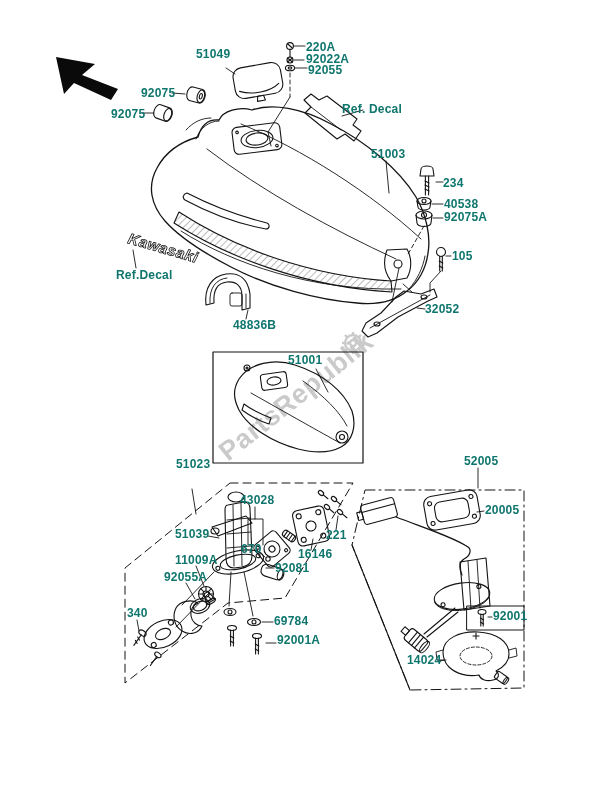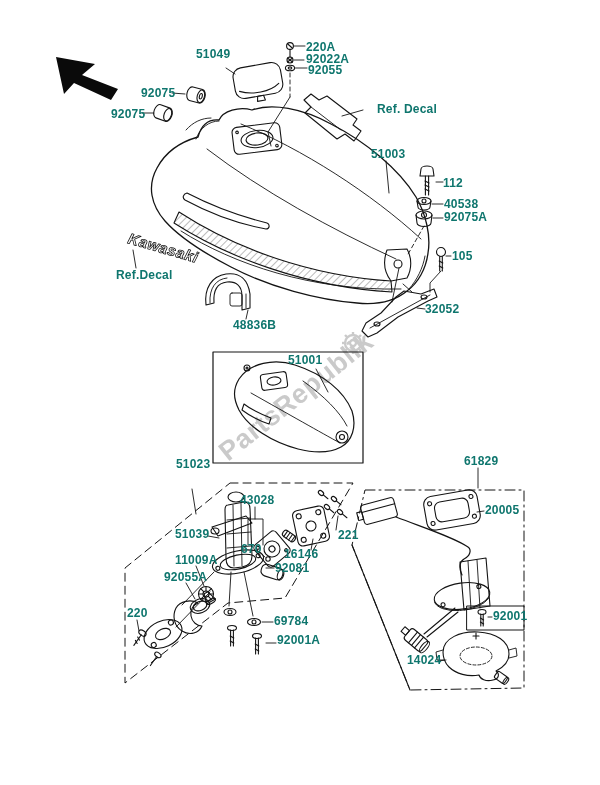--- a/index.html
+++ b/index.html
@@ -417,41 +417,41 @@
     </g>
   </svg>
 
   <div>
     <div class="lbl" style="left:306px;top:41px">220A</div>
     <div class="lbl" style="left:306px;top:53px">92022A</div>
     <div class="lbl" style="left:308px;top:64px">92055</div>
     <div class="lbl" style="left:196px;top:48px">51049</div>
     <div class="lbl" style="left:141px;top:87px">92075</div>
     <div class="lbl" style="left:111px;top:108px">92075</div>
-    <div class="lbl" style="left:377px;top:103px">Ref. Decal</div>
+    <div class="lbl" style="left:342px;top:103px">Ref. Decal</div>
     <div class="lbl" style="left:371px;top:148px">51003</div>
-    <div class="lbl" style="left:443px;top:177px">112</div>
+    <div class="lbl" style="left:443px;top:177px">234</div>
     <div class="lbl" style="left:444px;top:198px">40538</div>
     <div class="lbl" style="left:444px;top:211px">92075A</div>
     <div class="lbl" style="left:452px;top:250px">105</div>
     <div class="lbl" style="left:425px;top:303px">32052</div>
     <div class="lbl" style="left:116px;top:269px">Ref.Decal</div>
     <div class="lbl" style="left:233px;top:319px">48836B</div>
     <div class="lbl" style="left:288px;top:354px">51001</div>
     <div class="lbl" style="left:176px;top:458px">51023</div>
     <div class="lbl" style="left:240px;top:494px">43028</div>
     <div class="lbl" style="left:175px;top:528px">51039</div>
     <div class="lbl" style="left:241px;top:543px">670</div>
     <div class="lbl" style="left:175px;top:554px">11009A</div>
     <div class="lbl" style="left:164px;top:571px">92055A</div>
     <div class="lbl" style="left:275px;top:562px">92081</div>
-    <div class="lbl" style="left:284px;top:548px">16146</div>
-    <div class="lbl" style="left:338px;top:529px">221</div>
-    <div class="lbl" style="left:127px;top:607px">220</div>
+    <div class="lbl" style="left:298px;top:548px">16146</div>
+    <div class="lbl" style="left:326px;top:529px">221</div>
+    <div class="lbl" style="left:127px;top:607px">340</div>
     <div class="lbl" style="left:274px;top:615px">69784</div>
     <div class="lbl" style="left:277px;top:634px">92001A</div>
-    <div class="lbl" style="left:464px;top:455px">61829</div>
+    <div class="lbl" style="left:464px;top:455px">52005</div>
     <div class="lbl" style="left:485px;top:504px">20005</div>
     <div class="lbl" style="left:493px;top:610px">92001</div>
     <div class="lbl" style="left:407px;top:654px">14024</div>
   </div>
 
 </div>
 
 </body></html>

